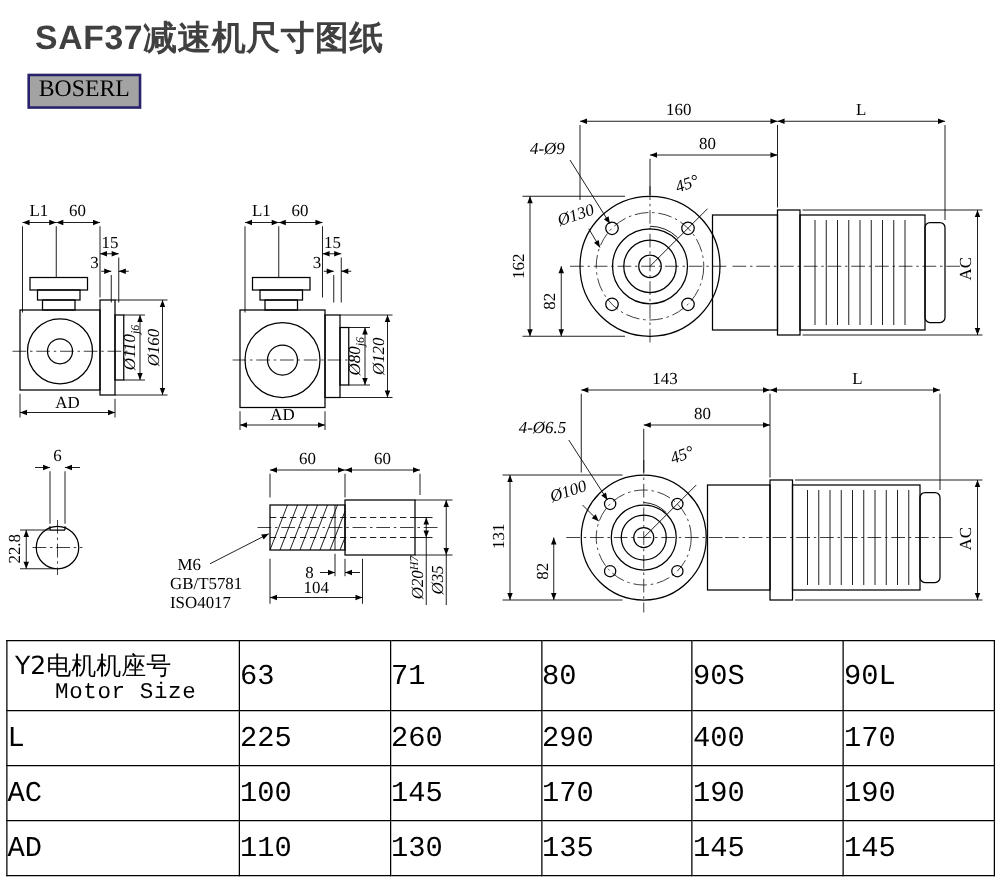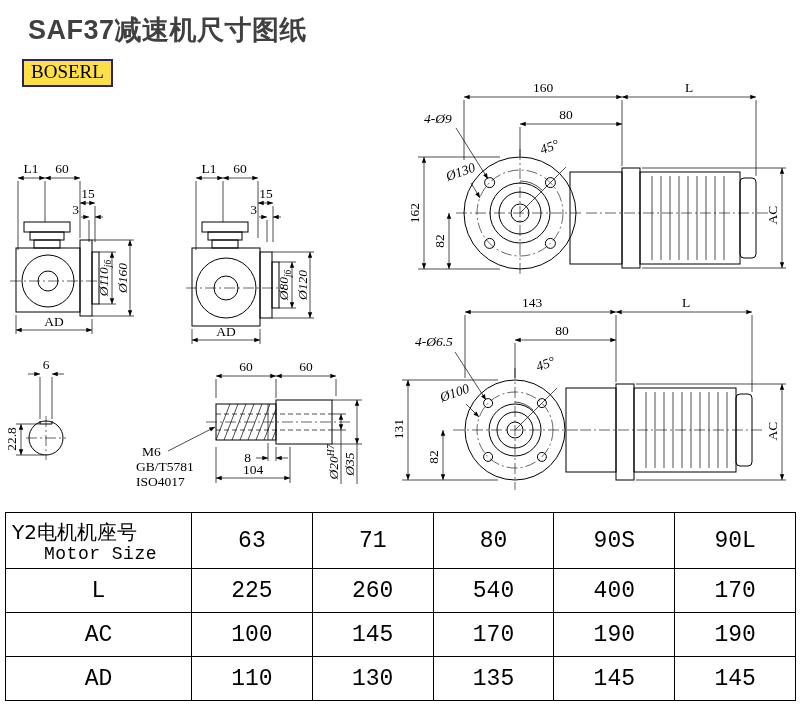--- a/index.html
+++ b/index.html
@@ -9,37 +9,37 @@
     overflow: hidden; font-family: "Liberation Serif", serif;
   }
   .title {
     position: absolute; left: 28px; top: 12px;
     font-family: "Liberation Sans", sans-serif;
     font-size: 27px; font-weight: bold; color: #404040; letter-spacing: .5px;
   }
   .logo {
     position: absolute; left: 22px; top: 59px;
     border: 2px solid #28216e; padding: 0 7px 2px 7px;
-    font-family: "Liberation Serif", serif; font-size: 19px; color: #000; background: #fde047;
+    font-family: "Liberation Serif", serif; font-size: 19px; color: #000; background: #a3a3a3;
   }
   svg.drawing { position: absolute; left: 0; top: 0; }
   .ln   { stroke: #000; stroke-width: 1;   fill: none; }
   .thin { stroke: #000; stroke-width: .7;  fill: none; }
   .dl   { stroke: #000; stroke-width: .7;  fill: none; }
   .cl   { stroke: #000; stroke-width: .6;  fill: none; stroke-dasharray: 11 3 2 3; }
   .dash { stroke: #000; stroke-width: .7;  fill: none; stroke-dasharray: 5 3; }
   svg text { font-family: "Liberation Serif", serif; font-size: 13.5px; fill: #000; }
   svg text.it { font-style: italic; }
   .small { font-size: 9.5px; }
   .dim-table {
     position: absolute; left: 5px; top: 512px; width: 791px;
     border-collapse: collapse; table-layout: fixed;
   }
   .dim-table td {
-    border: 1px solid #000; text-align: center; color: #000;
+    border: 1px solid #000; color: #000;
     font-family: "Liberation Mono", monospace; font-size: 23px; padding: 0;
   }
   .dim-table col.c0 { width: 186px; }
   .dim-table tr { height: 44px; }
   .dim-table tr.r-head { height: 56px; }
   .hdr-cell { text-align: left !important; padding: 3px 4px 0 6px !important; }
   .cn { font-size: 20px; font-family: "DejaVu Sans", "Liberation Sans", sans-serif; line-height: 1.2; }
   .en { font-size: 18px; font-family: "Liberation Mono", monospace; letter-spacing: .5px; margin-left: 32px; }
 </style>
 </head>
@@ -328,21 +328,21 @@
       <td>63</td>
       <td>71</td>
       <td>80</td>
       <td>90S</td>
       <td>90L</td>
     </tr>
     <tr>
       <td>L</td>
       <td>225</td>
       <td>260</td>
-      <td>540</td>
+      <td>290</td>
       <td>400</td>
       <td>170</td>
     </tr>
     <tr>
       <td>AC</td>
       <td>100</td>
       <td>145</td>
       <td>170</td>
       <td>190</td>
       <td>190</td>

